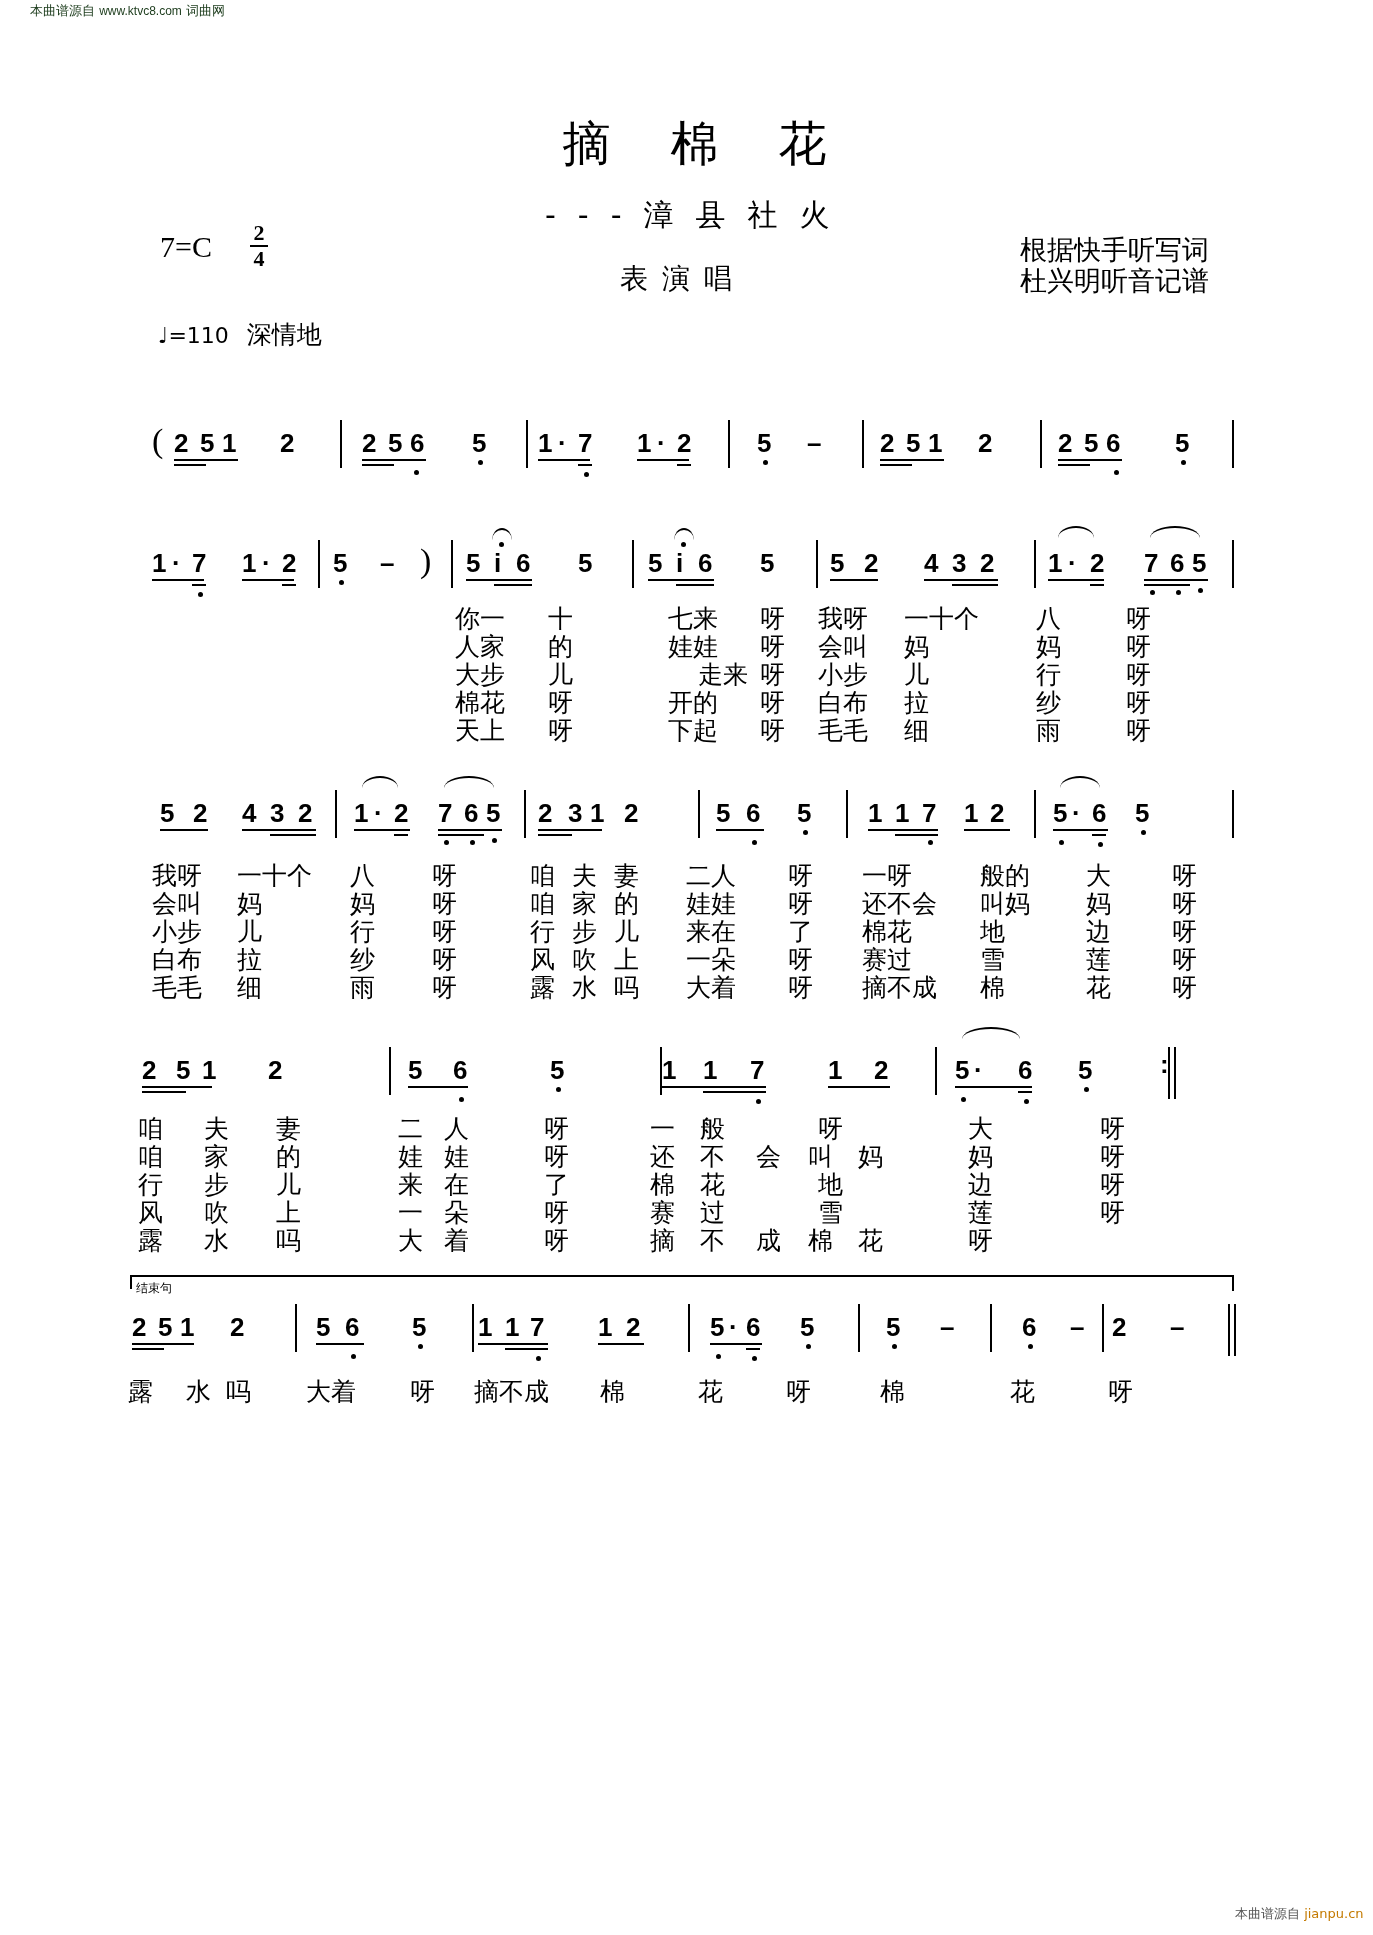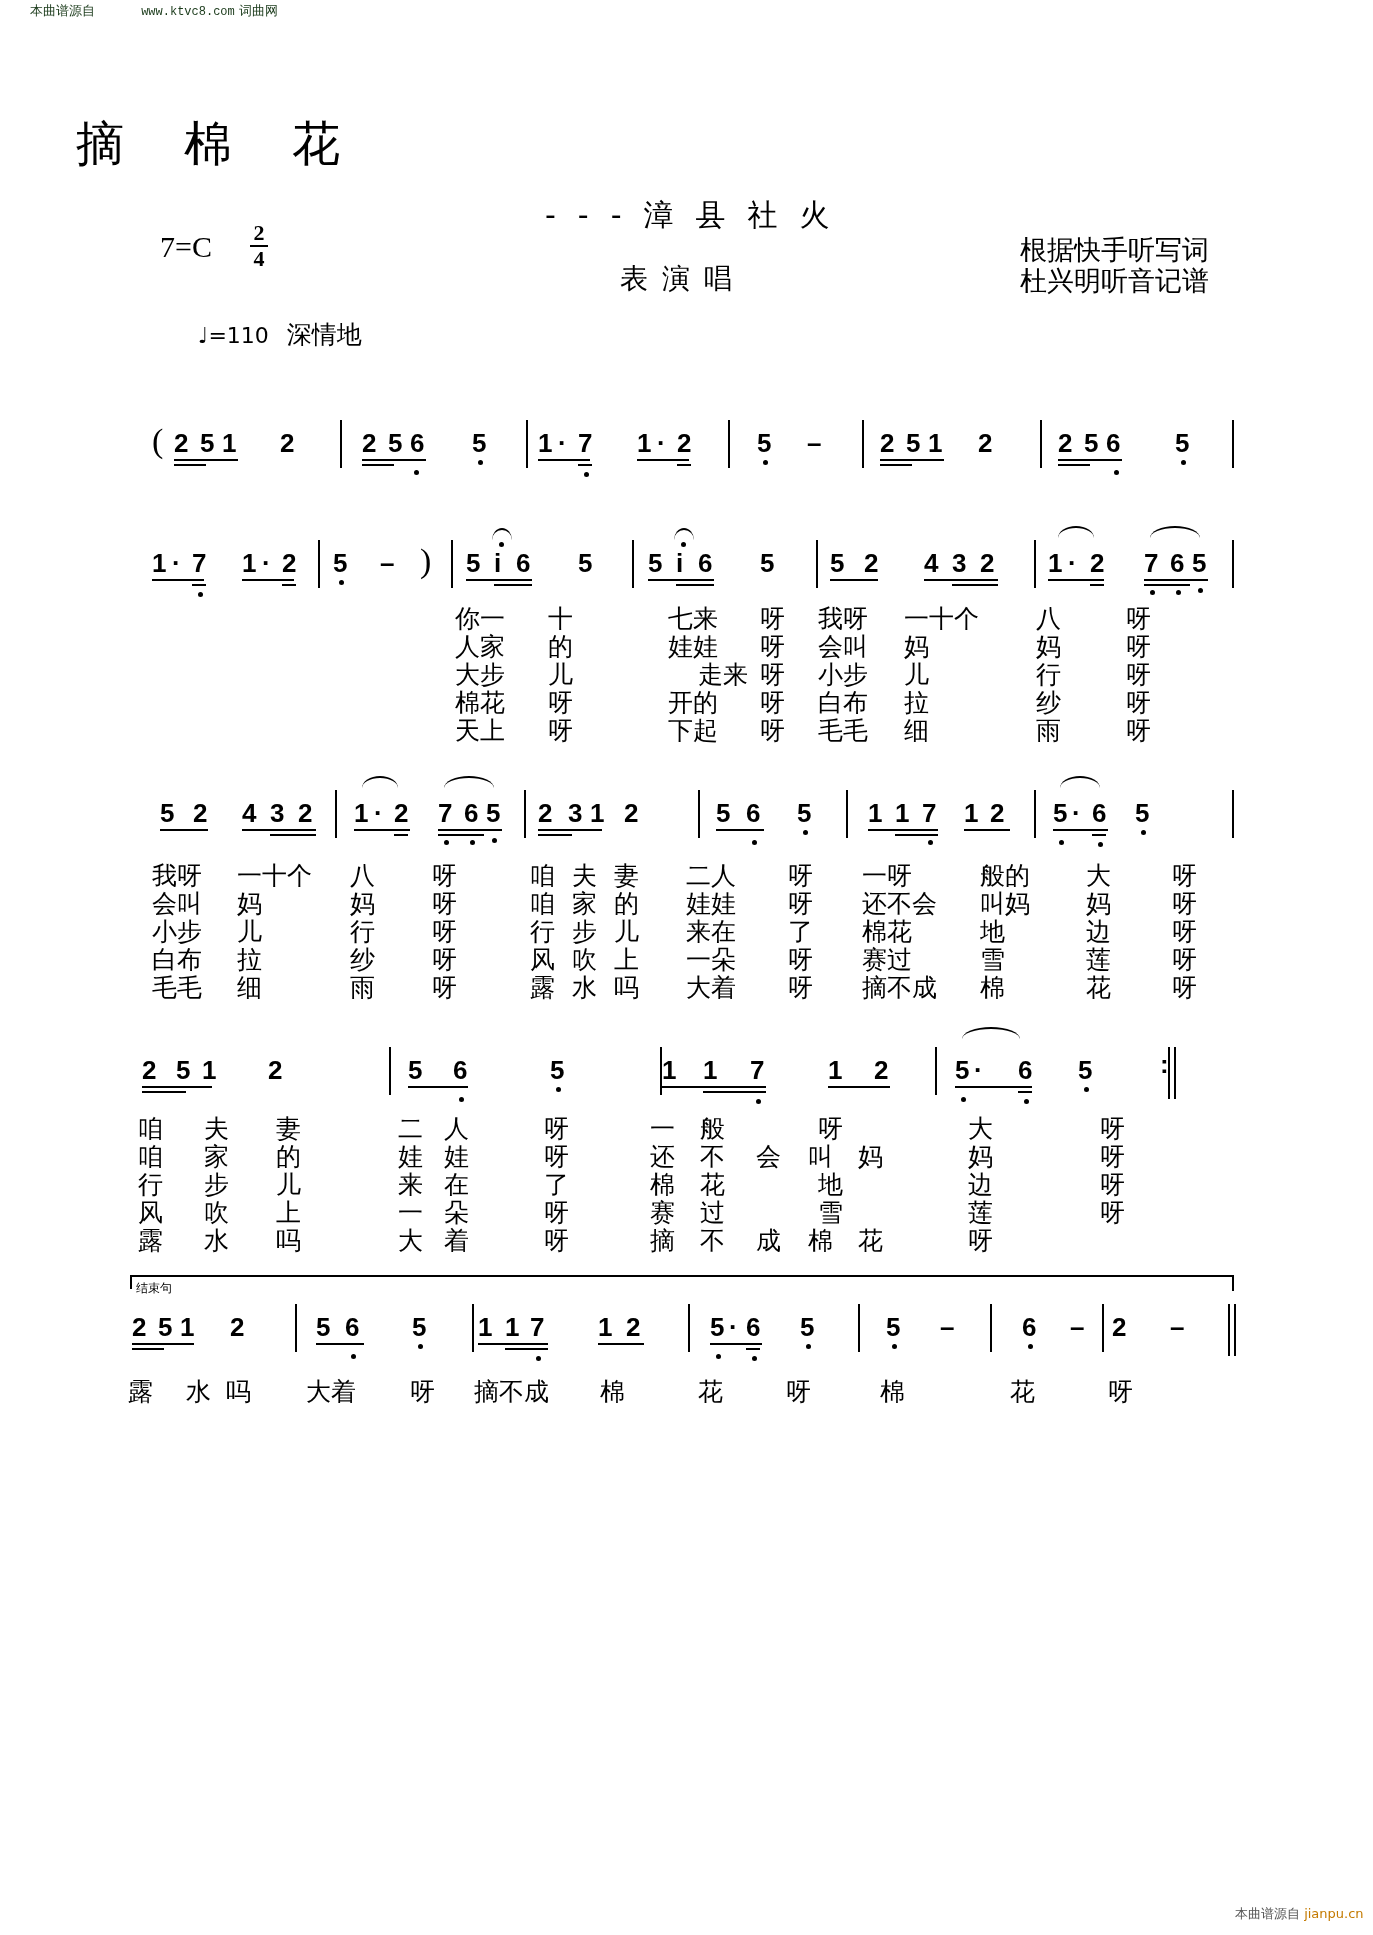--- a/index.html
+++ b/index.html
@@ -1,27 +1,27 @@
 <!DOCTYPE html>
 <html><head>
 <meta charset="utf-8">
 <style>
   html,body{margin:0;padding:0;background:#fff;}
   body{width:1373px;height:1935px;position:relative;overflow:hidden;font-family:"DejaVu Sans","Liberation Sans",sans-serif;color:#000;}
   .abs{position:absolute;}
   .source{left:30px;top:2px;font-size:13px;color:#1a3a1a;font-family:"DejaVu Sans",sans-serif;}
-  .source .url{font-family:Liberation Mono, monospace;font-size:12px;margin-left:42px;}
-  .title{top:112px;left:0;width:1373px;font-size:48px;letter-spacing:60px;padding-left:76px;box-sizing:border-box;}
+  .source .url{font-family:Liberation Sans, sans-serif;font-size:12px;}
+  .title{top:112px;left:0;width:1373px;text-align:center;font-size:48px;letter-spacing:60px;padding-left:76px;box-sizing:border-box;}
   .subtitle{top:195px;left:545px;font-size:30px;letter-spacing:22px;}
   .performer{top:260px;left:620px;font-size:28px;letter-spacing:14px;}
   .credit{left:1020px;font-size:27px;}
   .key{left:160px;top:230px;font-size:30px;font-family:"Liberation Serif",serif;}
   .timesig{left:250px;top:222px;font-size:22px;font-weight:bold;font-family:"Liberation Serif",serif;line-height:22px;text-align:center;width:18px;}
   .timesig .bar{border-top:2px solid #000;margin:1px 0;}
-  .tempo{left:158px;top:318px;font-size:22px;margin-left:40px;}
+  .tempo{left:158px;top:318px;font-size:22px;}
   .tempo .exp{font-size:25px;margin-left:18px;}
   .n{position:absolute;font-family:"Liberation Sans",sans-serif;font-weight:bold;font-size:26px;line-height:30px;}
   .ul{position:absolute;height:2px;background:#000;}
   .dot{position:absolute;width:5px;height:5px;border-radius:50%;background:#000;}
   .bl{position:absolute;width:2px;height:48px;background:#000;}
   .slur{position:absolute;border-top:2px solid #000;border-radius:50%/100% 100% 0 0;height:10px;}
   .lyr{position:absolute;font-family:"DejaVu Sans",sans-serif;font-size:25px;line-height:28px;white-space:pre;}
   .paren{position:absolute;font-size:34px;font-family:"Liberation Serif",serif;}
   .endbox{position:absolute;left:130px;top:1275px;width:1104px;height:12px;border-top:2px solid #000;}
   .endbox::before{content:"";position:absolute;left:0;top:0;width:2px;height:12px;background:#000;}

